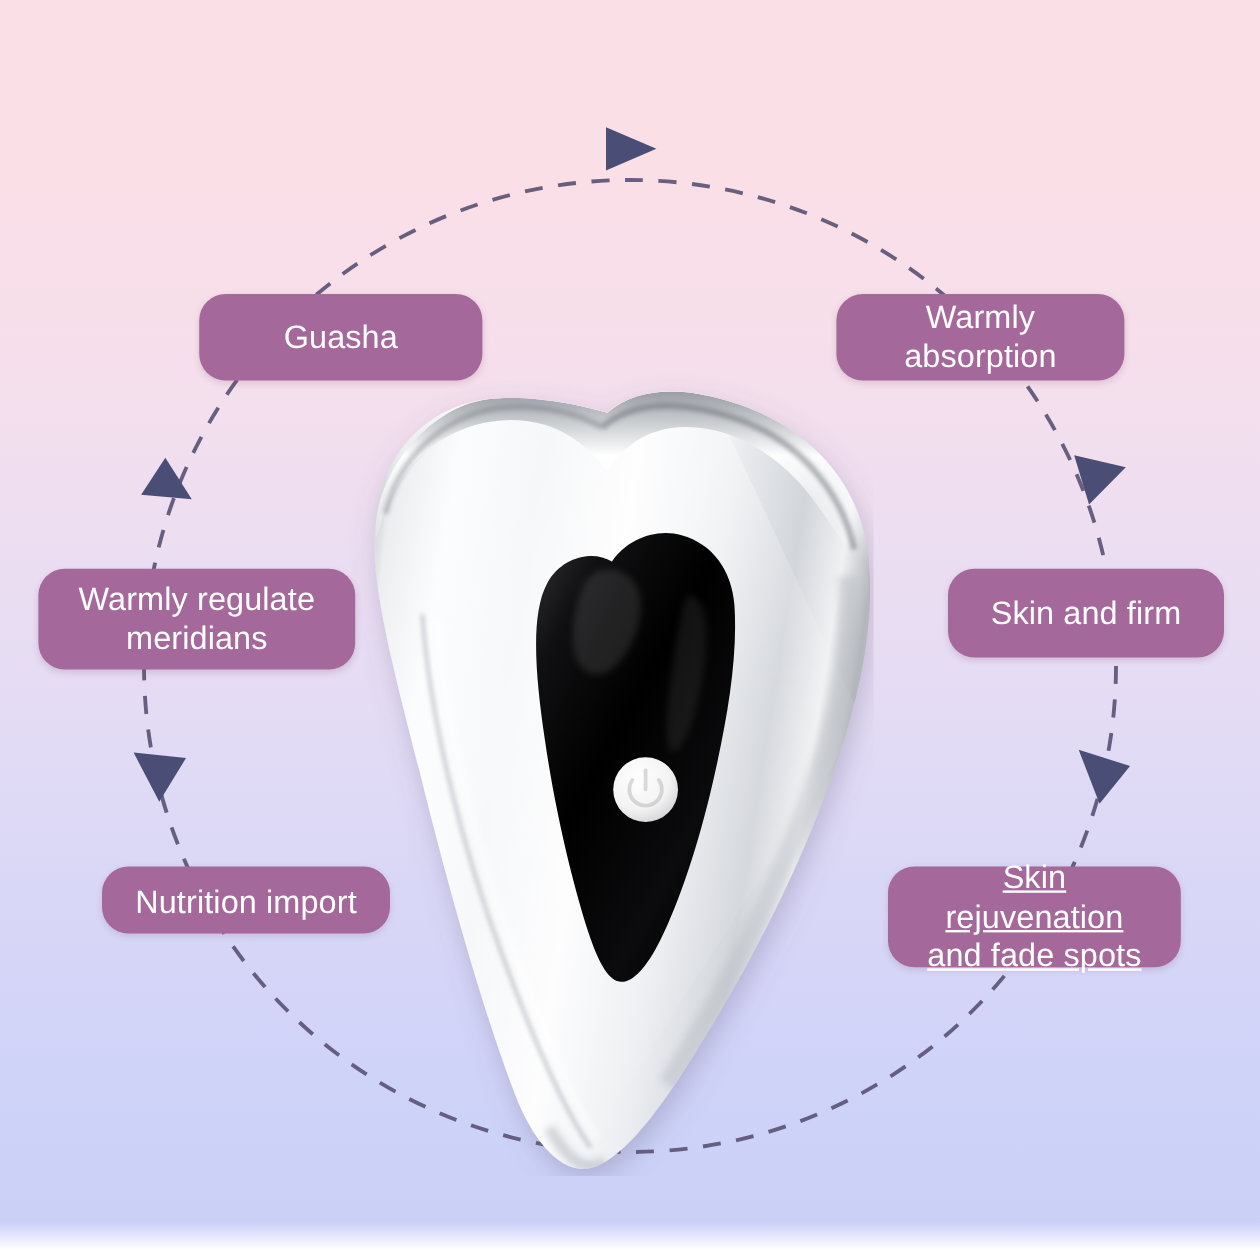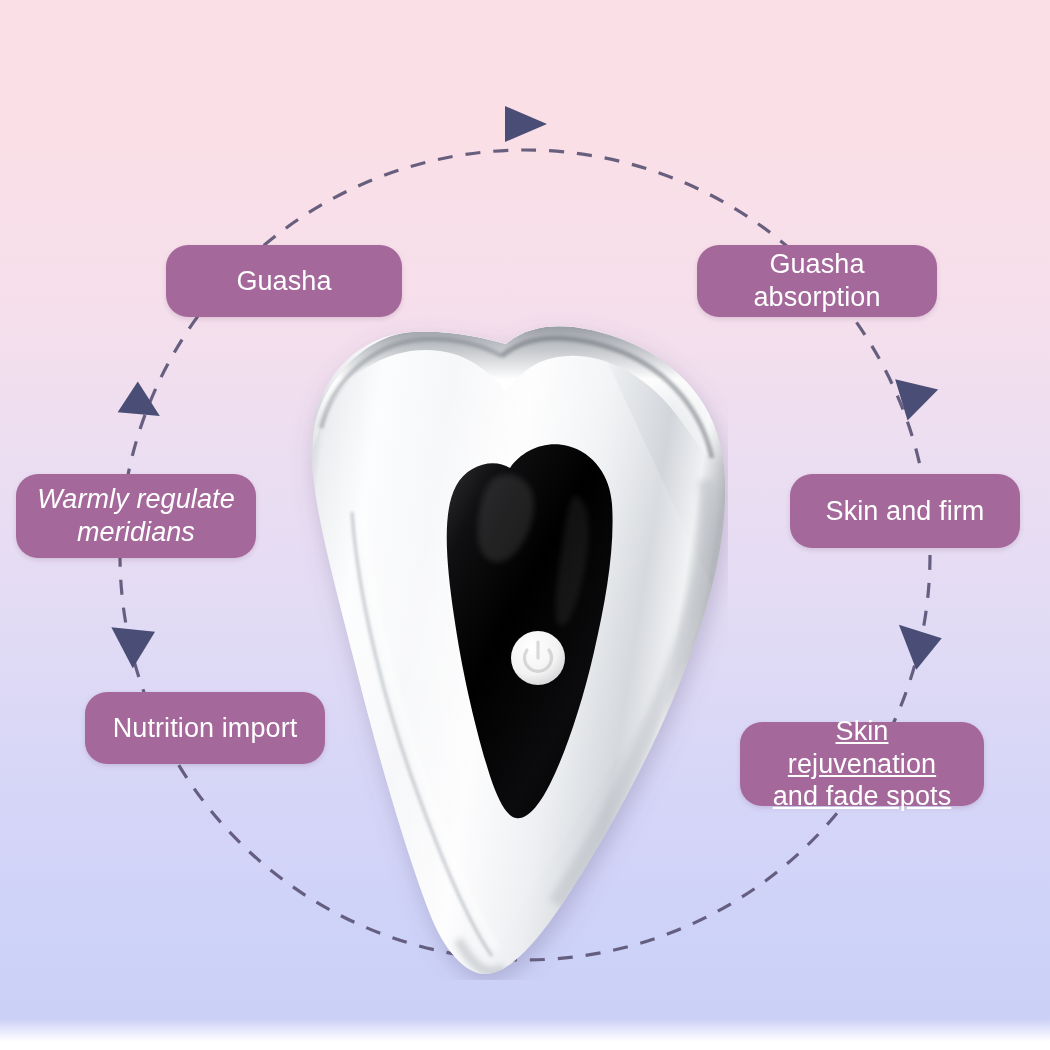--- a/index.html
+++ b/index.html
@@ -59,23 +59,23 @@
     font-size:27px;
     line-height:1.22;
     padding:9px 20px;
     box-shadow:0 2px 5px rgba(110,60,100,0.18);
     letter-spacing:0.1px;
     white-space:pre-line;
   }
 
   .pill.p-guasha          { left:124px; top:245px;  width:236px; height:72px;margin-left:42px; }
   .pill.p-absorption      { left:697px; top:245px;  width:240px; height:72px; }
-  .pill.p-meridians       { left:16px;  top:474px;  width:240px; height:84px;font-style:italic; }
+  .pill.p-meridians       { left:32px;  top:474px;  width:264px; height:84px; }
   .pill.p-lift            { left:790px; top:474px;  width:230px; height:74px; }
-  .pill.p-nutrition       { left:85px;  top:692px;  width:240px; height:72px; }
+  .pill.p-nutrition       { left:85px;  top:722px;  width:240px; height:56px;align-items:flex-end; }
   .pill.p-rejuvenation    { left:740px; top:722px;  width:244px; height:84px;text-decoration:underline; }
 </style>
 </head>
 <body>
 
 <div id="poster">
 
   <svg id="arc-layer" viewBox="0 0 1050 1050">
 
     <circle cx="525" cy="555" r="405" fill="none" stroke="#5b5475" stroke-width="3.2" stroke-dasharray="15 13" stroke-linecap="butt" opacity="0.92"></circle>
@@ -224,21 +224,21 @@
       </g>
     </svg>
 
   </div>
 
   <div class="pill p-guasha">
     <span>Guasha</span>
   </div>
 
   <div class="pill p-absorption">
-    <span>Guasha absorption</span>
+    <span>Warmly absorption</span>
   </div>
 
   <div class="pill p-meridians">
     <span>Warmly regulate
 meridians</span>
   </div>
 
   <div class="pill p-lift">
     <span>Skin and firm</span>
   </div>

